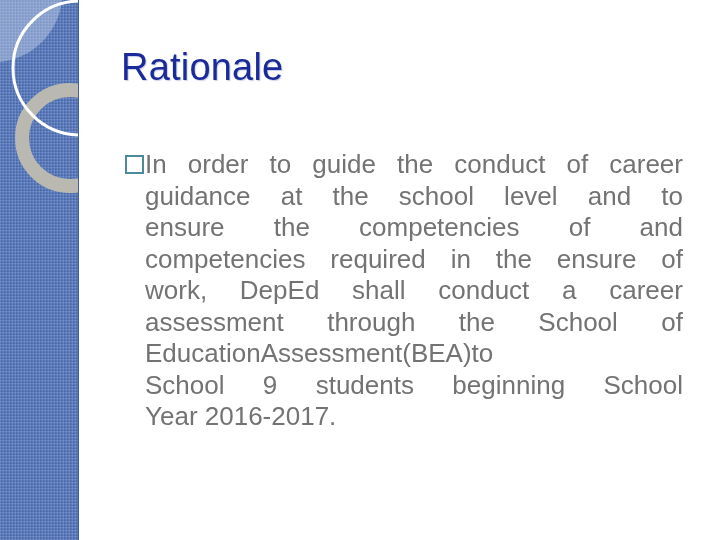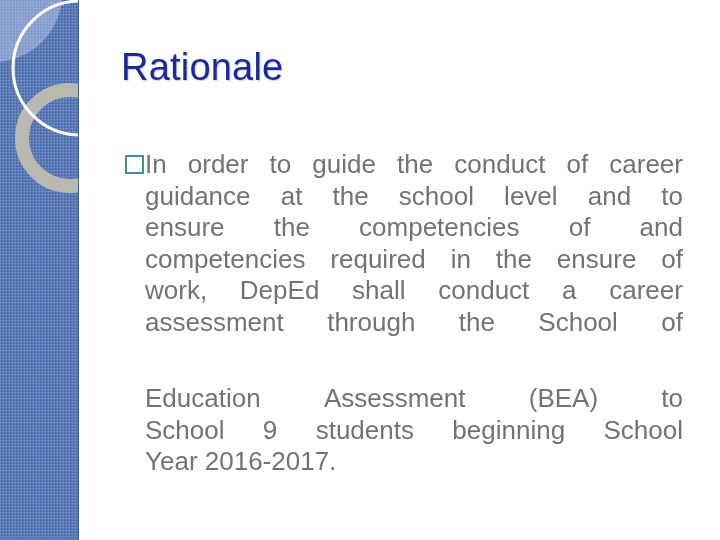--- a/index.html
+++ b/index.html
@@ -82,21 +82,21 @@
       <span>a</span>
       <span>career</span>
     </span>
   <span class="line" style="white-space: normal; display: flex; justify-content: space-between;">
       <span>assessment</span>
       <span>through</span>
       <span>the</span>
       <span>School</span>
       <span>of</span>
     </span>
-  <span class="line" style="white-space: normal; display: flex; justify-content: space-between; margin-top: 45px;">
+  <span class="line" style="white-space: normal; display: flex; ">
       <span>Education</span>
       <span>Assessment</span>
       <span>(BEA)</span>
       <span>to</span>
     </span>
   <span class="line" style="white-space: normal; display: flex; justify-content: space-between;">
       <span>School</span>
       <span>9</span>
       <span>students</span>
       <span>beginning</span>

